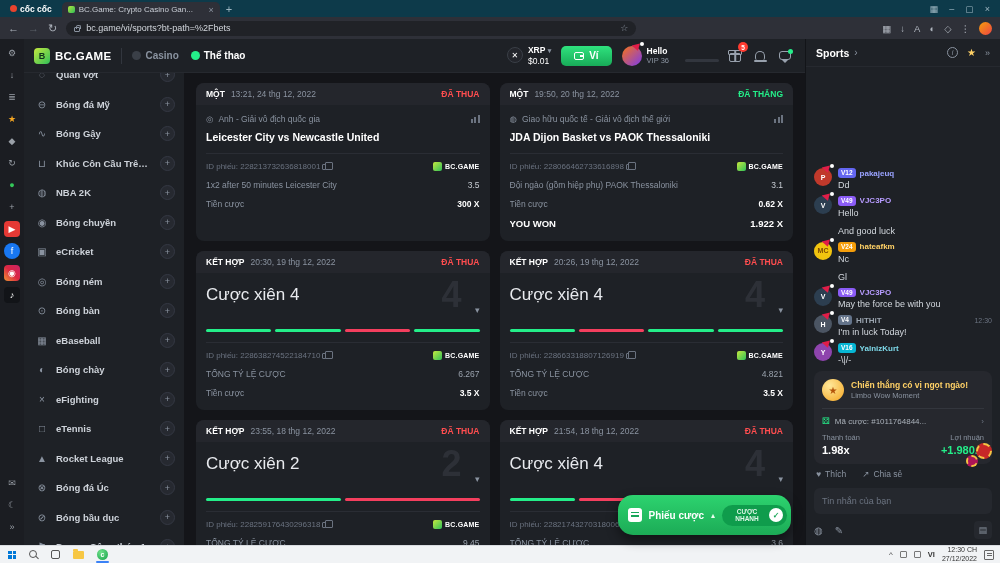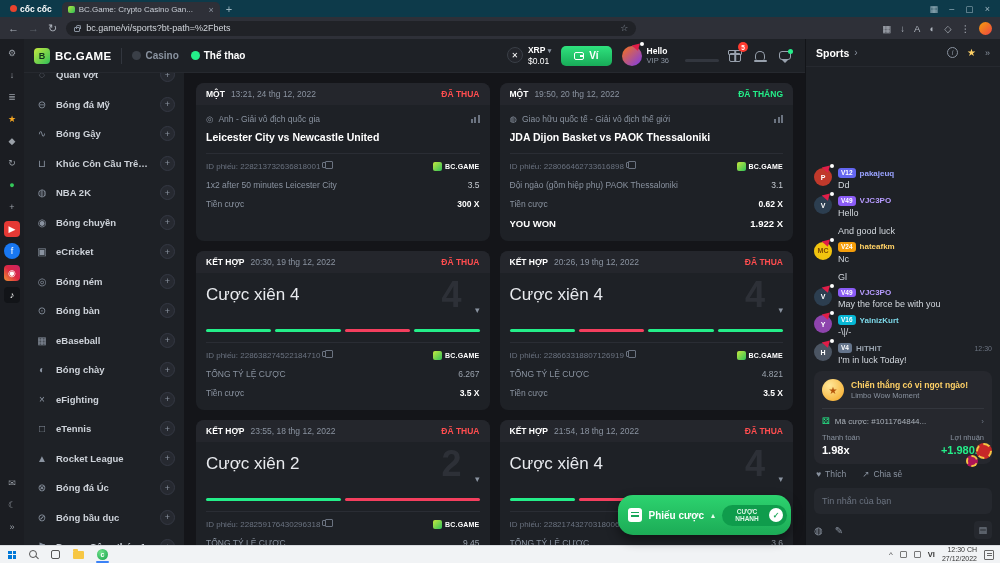--- a/index.html
+++ b/index.html
@@ -101,21 +101,21 @@
   .stat i{width:2px;background:#6b7380;display:block}
   .stat i:nth-child(1){height:4px}.stat i:nth-child(2){height:6px}.stat i:nth-child(3){height:8px}
   .teams{color:#fff;font-size:10.5px;font-weight:bold;margin:7px 0 2px;white-space:nowrap;overflow:hidden;text-overflow:ellipsis}
   .combo-title{color:#e8eaee;font-size:17px;margin-top:3px}
   .ghost{position:absolute;right:28px;top:4px;font-size:36px;font-weight:800;color:#3a3e46;opacity:.55;line-height:1}
   .combo-chev{position:absolute;right:10px;top:32px;color:#8a93a0;font-size:9px}
   .segs{display:flex;gap:4px;margin-top:24px}
   .seg{flex:1;height:3px;border-radius:2px}
   .seg.win{background:#24ee89}.seg.lose{background:#f43f5e}
   .card-div{height:1px;background:#2a2d34;margin:10px 0 8px}
-  .id-row{display:flex;align-items:flex-start;gap:2px;color:#6b7380;font-size:8px}
+  .id-row{display:flex;align-items:center;gap:2px;color:#6b7380;font-size:8px}
   .copy{width:6px;height:6px;border:1px solid #6b7380;border-radius:1px;position:relative;flex:none}
   .copy::before{content:"";position:absolute;top:-2.5px;left:1.5px;width:6px;height:6px;border:1px solid #6b7380;border-radius:1px;background:#1e2126}
   .brand-mini{margin-left:auto;display:flex;align-items:center;gap:3px}
   .bm-mark{width:9px;height:9px;border-radius:2px;background:linear-gradient(135deg,#c6e93f,#2fbf58)}
   .bm-text{color:#fff;font-size:7px;font-weight:800;letter-spacing:.2px}
   .kv{display:flex;justify-content:space-between;gap:8px;margin-top:9px;font-size:8.5px}
   .kv .k{color:#8a93a0;white-space:nowrap;overflow:hidden;text-overflow:ellipsis}
   .kv .v{color:#c7ccd3;flex:none}
   .kv.strong .v{color:#fff;font-weight:bold}
   .kv.muted .v{color:#9aa2ad}
@@ -680,38 +680,38 @@
           <span class="msg-avatar hat" style="background: rgb(44, 62, 80);">V</span>
           <div class="msg-col">
             <div class="msg-top">
               <span class="lvl" style="background: rgb(139, 92, 246);">V49</span>
               <span class="msg-name" style="color: rgb(183, 156, 255);">VJC3PO</span>
             </div>
             <div class="msg-text">May the force be with you</div>
           </div>
         </div>
         <div class="msg">
-          <span class="msg-avatar hat" style="background: rgb(142, 68, 173);">Y</span>
-          <div class="msg-col">
-            <div class="msg-top">
-              <span class="lvl" style="background: rgb(6, 182, 212);">V16</span>
-              <span class="msg-name" style="color: rgb(125, 216, 232);">YalnizKurt</span>
-            </div>
-            <div class="msg-text">-\|/-</div>
-          </div>
-        </div>
-        <div class="msg">
           <span class="msg-avatar hat" style="background: rgb(75, 85, 99);">H</span>
           <div class="msg-col">
             <div class="msg-top">
               <span class="lvl" style="background: rgb(100, 116, 139);">V4</span>
               <span class="msg-name" style="color: rgb(154, 164, 175);">HiTHiT</span>
               <span class="msg-time">12:30</span>
             </div>
             <div class="msg-text">I'm in luck Today!</div>
+          </div>
+        </div>
+        <div class="msg">
+          <span class="msg-avatar hat" style="background: rgb(142, 68, 173);">Y</span>
+          <div class="msg-col">
+            <div class="msg-top">
+              <span class="lvl" style="background: rgb(6, 182, 212);">V16</span>
+              <span class="msg-name" style="color: rgb(125, 216, 232);">YalnizKurt</span>
+            </div>
+            <div class="msg-text">-\|/-</div>
           </div>
         </div>
         <div class="win-wrap">
           <div class="win-card">
             <div class="wc-top">
               <span class="wc-coin">★</span>
               <div>
                 <div class="wc-title">Chiến thắng có vị ngọt ngào!</div>
                 <div class="wc-sub">Limbo Wow Moment</div>
               </div>

